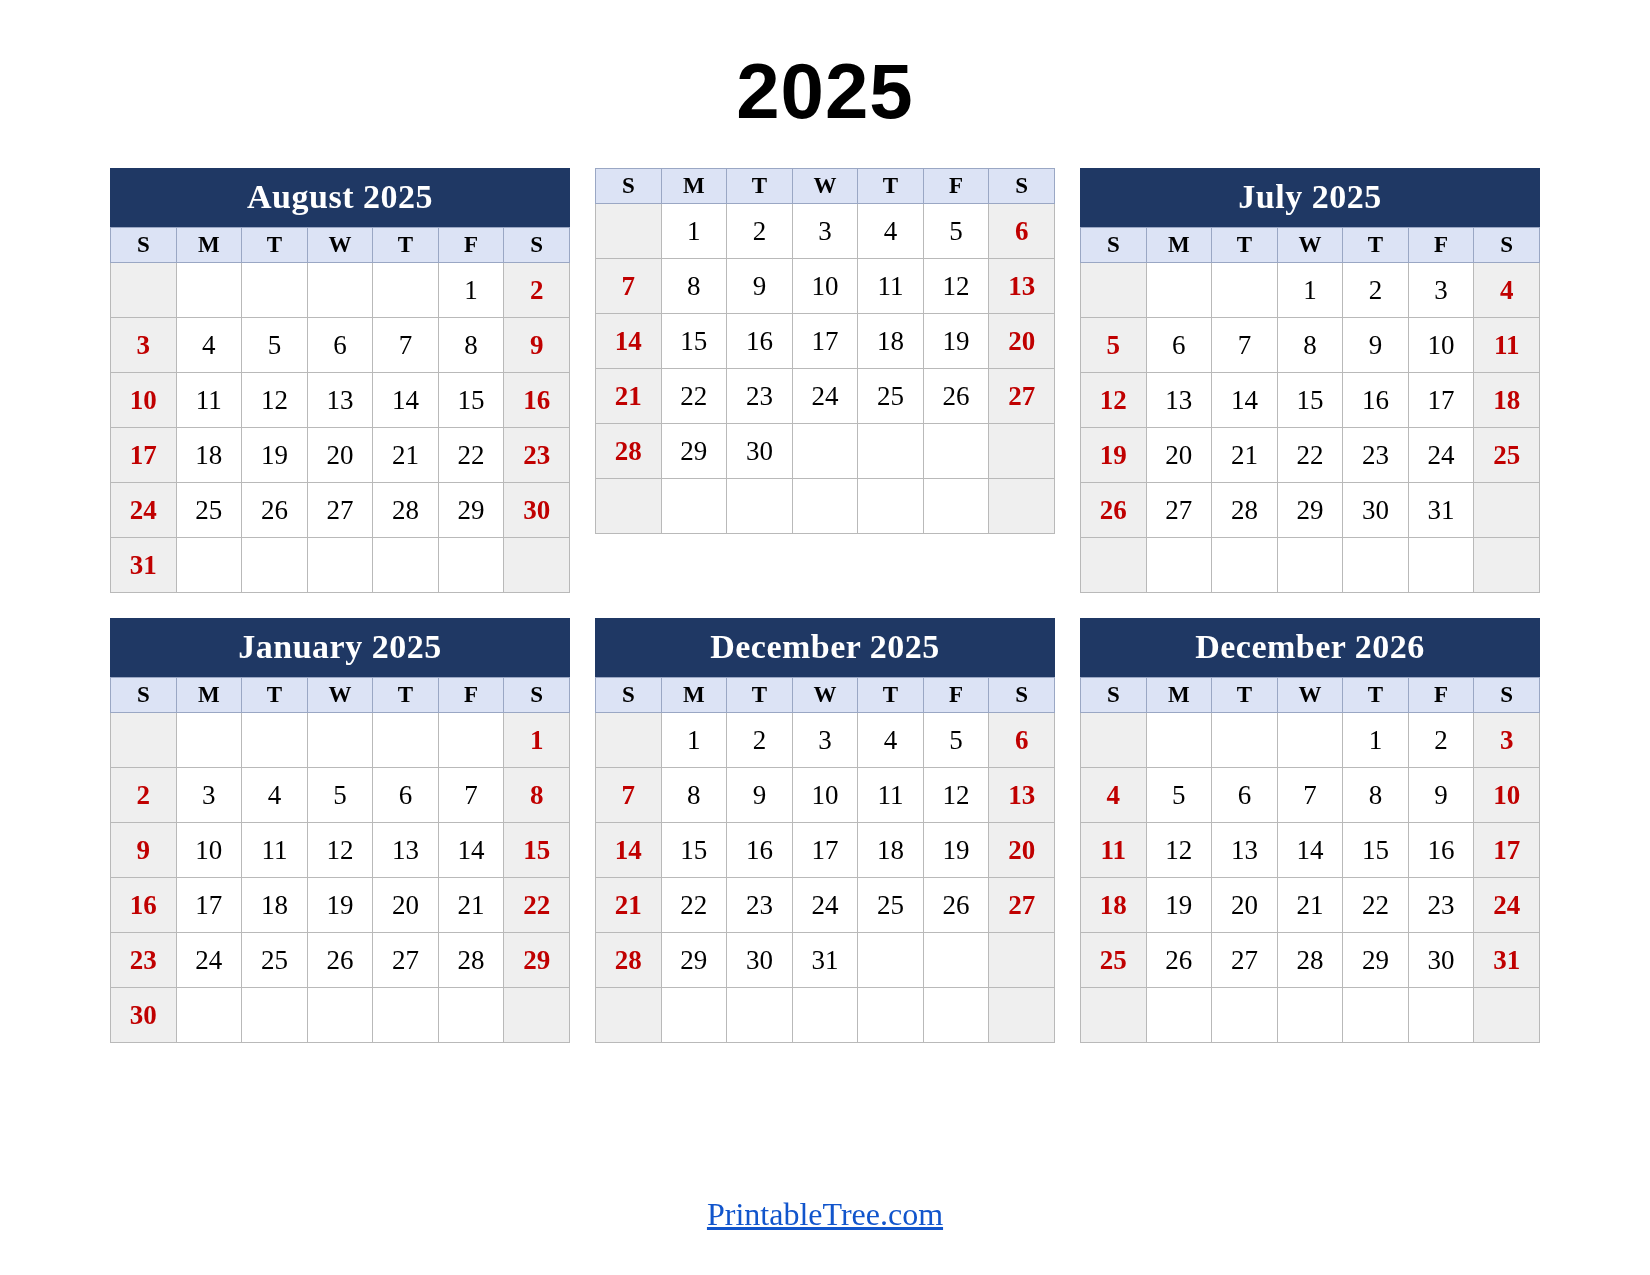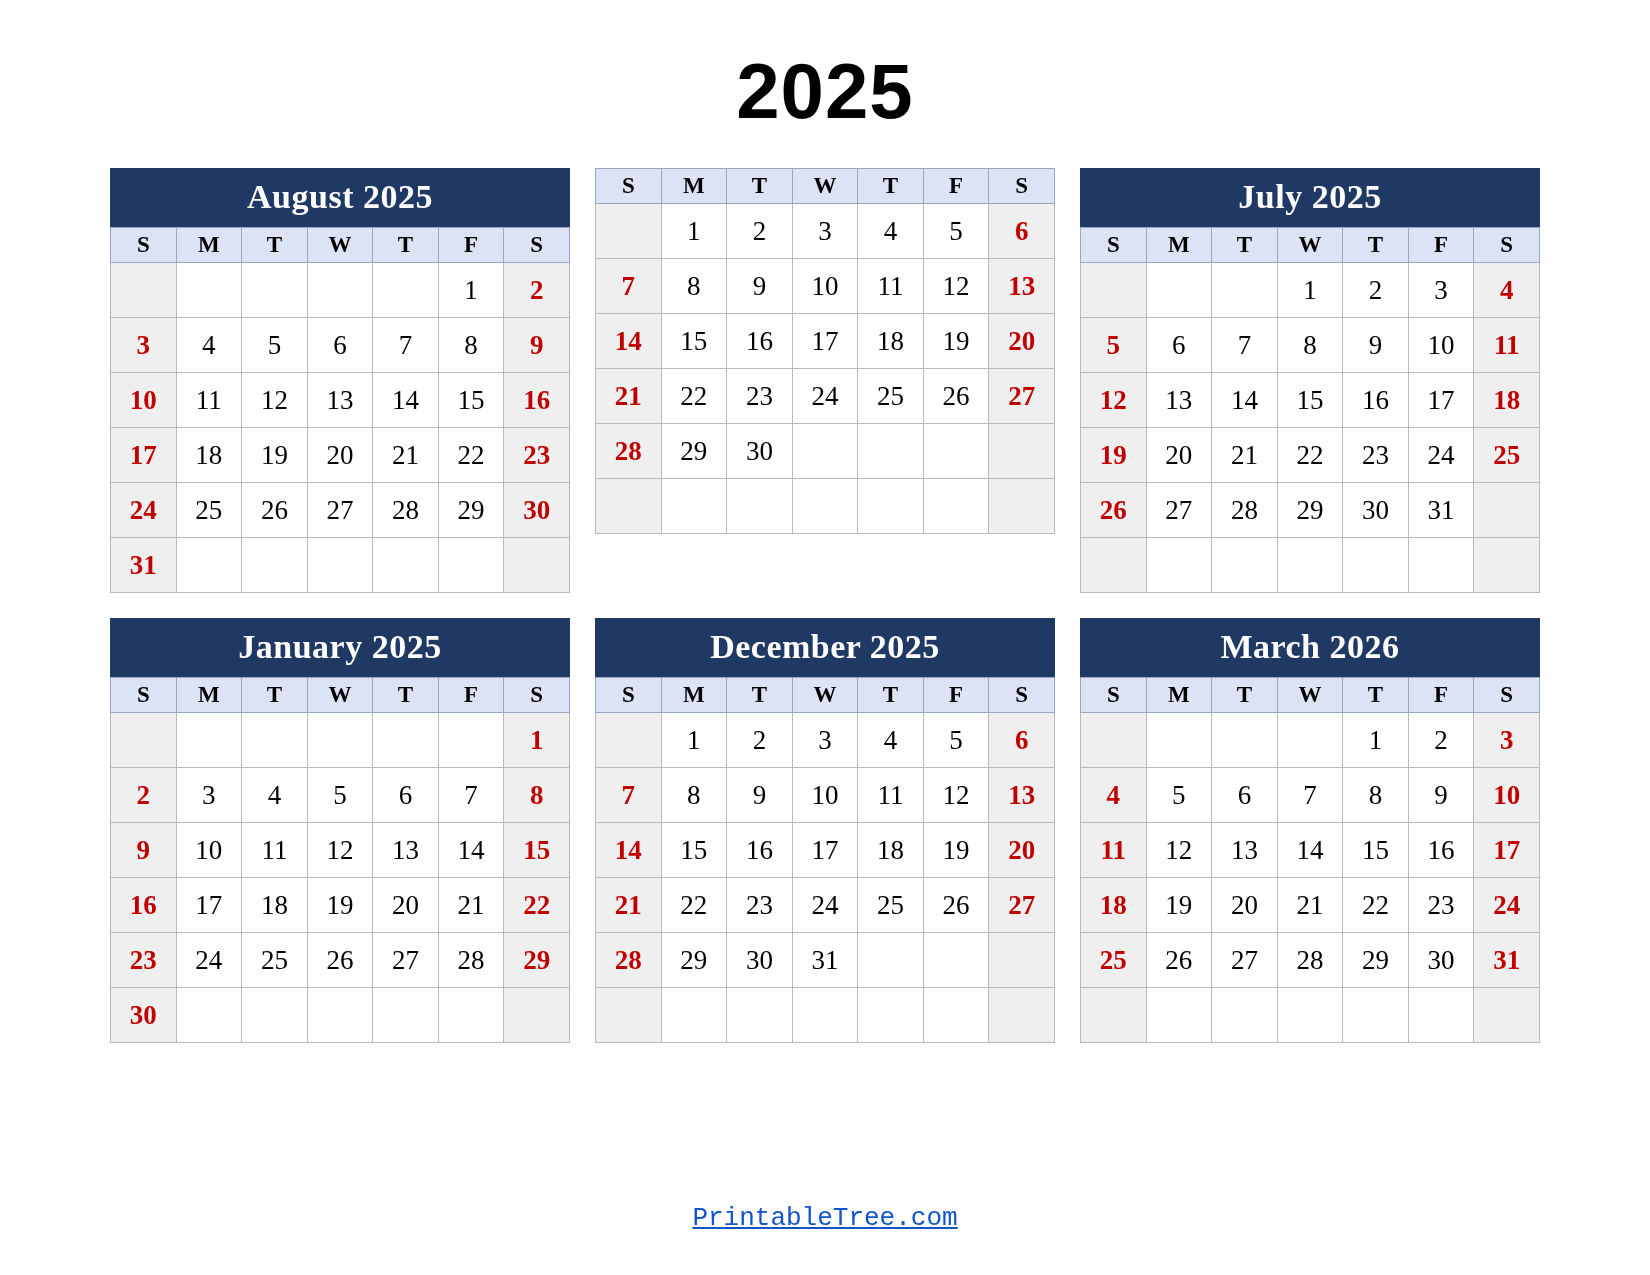--- a/index.html
+++ b/index.html
@@ -96,22 +96,22 @@
     background: #ffffff;
   }
   .footer {
     position: absolute;
     bottom: 42px;
     left: 0;
     width: 100%;
     text-align: center;
   }
   .footer a {
-    font-family: Liberation Mono, monospace;
-    font-size: 26px;
+    font-family: Liberation Serif, serif;
+    font-size: 32px;
     color: #1155cc;
     text-decoration: underline;
   }
 </style>
 </head>
 <body>
 
 <div class="page">
 
   <h1 class="year-title">2025</h1>
@@ -470,21 +470,21 @@
               <td class="empty mid"></td>
               <td class="empty mid"></td>
               <td class="empty mid"></td>
               <td class="empty mid"></td>
               <td class="empty"></td>
             </tr>
           </tbody>
         </table>
       </div>
       <div class="month">
-        <div class="month-header">March 2026</div>
+        <div class="month-header">December 2026</div>
         <table class="cal">
           <thead>
             <tr>
               <th>S</th>
               <th>M</th>
               <th>T</th>
               <th>W</th>
               <th>T</th>
               <th>F</th>
               <th>S</th>

